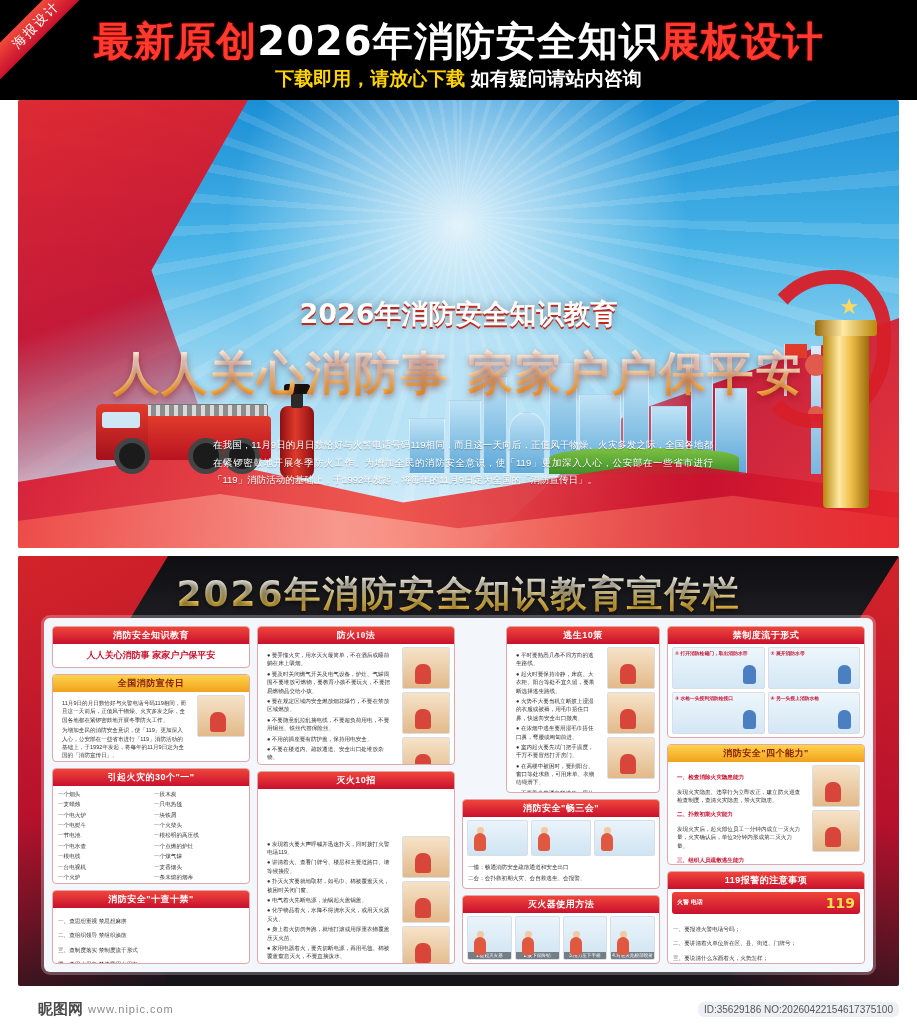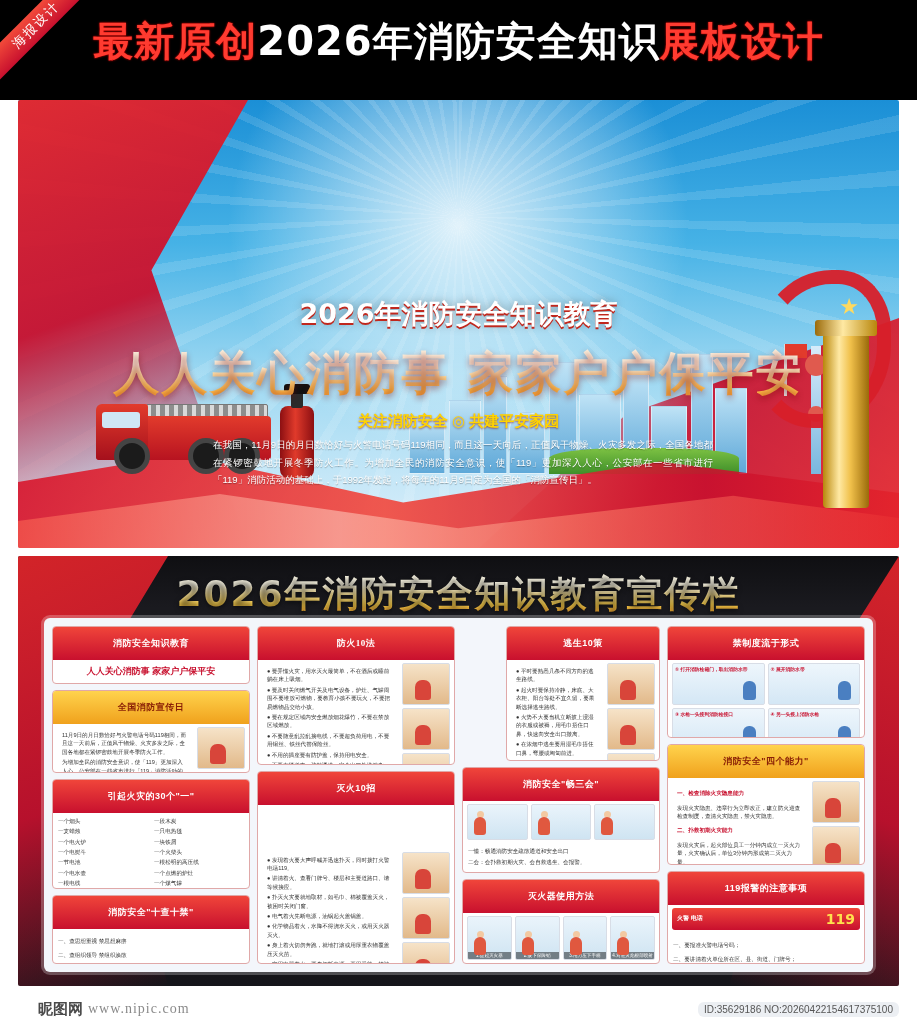--- a/index.html
+++ b/index.html
@@ -89,21 +89,21 @@
   .p2-deco-r{position:absolute;right:0;top:0;width:170px;height:430px;
     background:linear-gradient(200deg,#e8262b,#c8102e 55%,rgba(200,16,46,0));clip-path:polygon(100% 0,100% 100%,0 100%,52% 30%);opacity:.9;}
   .p2-title{position:absolute;top:14px;left:0;right:0;text-align:center;font-size:36px;font-weight:bold;letter-spacing:2px;
     background:linear-gradient(180deg,#fffbe8 30%,#ffd34d 70%,#f08a1c 100%);
     -webkit-background-clip:text;background-clip:text;-webkit-text-fill-color:transparent;
     text-shadow:0 2px 5px rgba(0,0,0,.5);font-family:"DejaVu Sans",sans-serif;}
   .board{position:absolute;top:62px;left:26px;right:26px;bottom:14px;background:#f3f6fb;border-radius:6px;
     box-shadow:0 0 0 3px rgba(255,255,255,.25);padding:8px;display:flex;gap:7px;}
   .col{flex:1;display:flex;flex-direction:column;gap:6px;min-width:0;}
   .panel{background:#ffffff;border:1px solid #e0a8a8;border-radius:4px;overflow:hidden;display:flex;flex-direction:column;}
-  .ph{background:linear-gradient(180deg,#f0453a,#c8102e);color:#fff;font-size:9px;font-weight:bold;text-align:center;padding:10px 2px;letter-spacing:.5px;}
+  .ph{background:linear-gradient(180deg,#f0453a,#c8102e);color:#fff;font-size:9px;font-weight:bold;text-align:center;padding:2px 2px;letter-spacing:.5px;}
   .ph.y{background:linear-gradient(180deg,#ffd34d,#f0a11c);color:#8a2006;}
   .pb{padding:4px 5px;font-size:5.6px;line-height:1.5;color:#333;flex:1;overflow:hidden;}
   .pb p{margin:0 0 2px 0;}
   .red-t{color:#c8102e;font-weight:bold;}
   .lead{font-size:9px;font-weight:bold;color:#c8102e;text-align:center;padding:5px 2px;}
   .two-col{column-count:2;column-gap:6px;}
   .illus-row{display:flex;gap:3px;padding:3px 4px;}
   .ill{flex:1;height:34px;border:1px solid #d8dde6;border-radius:2px;
     background:linear-gradient(180deg,#eaf4fb,#cfe4f2);position:relative;overflow:hidden;}
   .ill:after{content:"";position:absolute;left:6px;bottom:4px;width:12px;height:18px;border-radius:6px 6px 3px 3px;background:#e0583f;}
@@ -119,32 +119,35 @@
   .cell:after{content:"";position:absolute;right:8px;bottom:4px;width:13px;height:19px;border-radius:6px 6px 3px 3px;background:#4a7fc1;}
   .phone-box{margin:3px 4px;background:linear-gradient(180deg,#f0453a,#c8102e);color:#fff;border-radius:3px;padding:3px 5px;display:flex;align-items:center;justify-content:space-between;}
   .phone-box .lbl{font-size:6px;line-height:1.2;font-weight:bold;}
   .phone-box .num{font-size:14px;font-weight:bold;color:#ffe14d;font-family:"DejaVu Sans",sans-serif;}
   .numlist{font-size:5.6px;line-height:1.55;color:#333;padding:3px 5px;}
 
   
   .footer{position:relative;height:34px;margin:6px 18px 0;display:flex;align-items:center;justify-content:space-between;}
   .logo{display:flex;align-items:center;gap:5px;padding-left:20px;}
   .logo .mark{font-size:15px;font-weight:bold;color:#4a4a4a;}
-  .logo .url{font-size:14px;color:#8a8a8a;letter-spacing:1px;font-family:Liberation Serif, serif;}
+  .logo .url{font-size:11px;color:#8a8a8a;letter-spacing:1px;}
   .idcode{font-size:10px;color:#555;background:#eceff3;padding:2px 6px;border-radius:6px;}
 </style>
 </head>
 <body>
 
 <div class="page">
 
   <div class="topbar">
     <div class="corner-ribbon">海报设计</div>
     <div class="title-line">
       <span class="t-red">最新原创</span><span class="t-white">2026年消防安全知识</span><span class="t-red">展板设计</span>
+    </div>
+    <div class="sub-line">
+      <span class="s-yellow">下载即用，请放心下载</span><span class="s-white"> 如有疑问请站内咨询</span>
     </div>
   </div>
 
   <div class="poster1">
     <div class="rays"></div>
     <div class="redflow"></div>
     <div class="redflow2"></div>
 
     <div class="city">
       <div class="bld" style="left:40px;width:30px;height:72px;"></div>
@@ -184,21 +187,20 @@
         <div class="ext-top"></div>
     </div>
 
     <div class="ribbon-r"></div>
     <div class="column"></div>
     <div class="column-top"></div>
     <div class="star">★</div>
 
     <div class="p1-title">2026年消防安全知识教育</div>
     <div class="p1-main">人人关心消防事  家家户户保平安</div>
-    <div class="p1-slogan">关注消防安全 ◎ 共建平安家园</div>
     <div class="p1-body">在我国，11月9日的月日数恰好与火警电话号码119相同，而且这一天向后，正值风干物燥、火灾多发之际，全国各地都在紧锣密鼓地开展冬季防火工作。为增加全民的消防安全意识，使「119」更加深入人心，公安部在一些省市进行「119」消防活动的基础上，于1992年发起，将每年的11月9日定为全国的「消防宣传日」。</div>
   </div>
 
   <div class="poster2">
     <div class="p2-deco-l"></div>
     <div class="p2-deco-r"></div>
     <div class="p2-title">2026年消防安全知识教育宣传栏</div>
 
     <div class="board">
 

